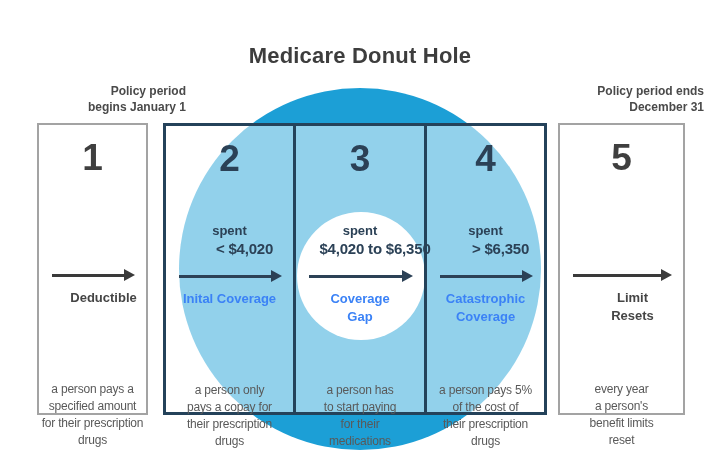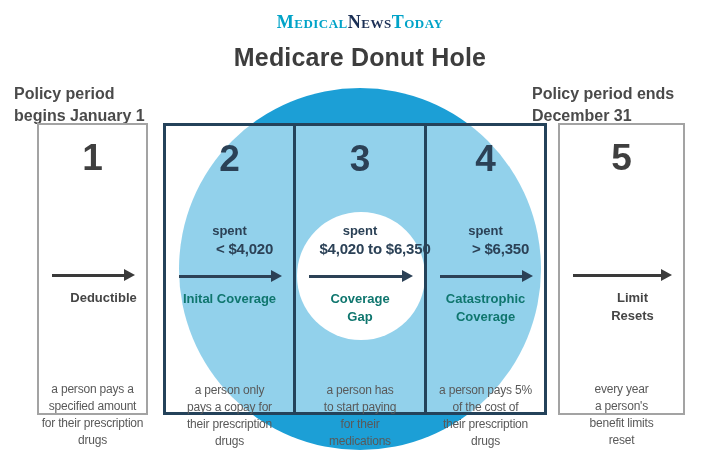--- a/index.html
+++ b/index.html
@@ -10,25 +10,25 @@
   
   .brand{
     position:absolute;top:12px;left:0;width:720px;text-align:center;
     font-family:"Liberation Serif", serif;font-variant:small-caps;
     font-weight:700;font-size:18px;letter-spacing:.5px;
   }
   .brand .teal{color:#00A3C8;}
   .brand .navy{color:#1B2F55;}
   .title{
     position:absolute;top:43px;left:0;width:720px;text-align:center;
-    font-size:25px;font-weight:700;color:#3D3D3D;letter-spacing:.2px;
+    font-size:22px;font-weight:700;color:#3D3D3D;letter-spacing:.2px;
   }
   .annot{
-    position:absolute;top:83px;width:172px;text-align:left;
-    font-size:16px;font-weight:600;color:#4A4A4A;line-height:1.35;
+    position:absolute;top:83px;width:172px;text-align:right;
+    font-size:12px;font-weight:600;color:#4A4A4A;line-height:1.35;
     white-space:pre-line;
   }
   .annot.left{left:14px;}
   .annot.right{left:532px;}
   
   .donut-circle{
     position:absolute;left:179px;top:88px;width:362px;height:362px;
     border-radius:50%;background:#1C9FD6;z-index:1;
   }
   .box-tint{
@@ -59,32 +59,31 @@
   .col-blue  .arrow{color:#2C4156;}
   .arrow::before{
     content:"";position:absolute;left:0;right:7px;top:5px;height:2.5px;background:currentColor;
   }
   .arrow::after{
     content:"";position:absolute;right:0;top:0;width:0;height:0;
     border-left:11px solid currentColor;border-top:6.5px solid transparent;border-bottom:6.5px solid transparent;
   }
   .label{top:164px;font-size:13px;font-weight:700;line-height:1.4;white-space:pre-line;}
   .col-light .label{color:#454545;font-weight:600;margin-left:11px;}
-  .col-blue  .label{color:#0f766e;}
+  .col-blue  .label{color:#3b82f6;}
   .desc{
     top:216px;font-size:12px;color:#595959;line-height:1.42;
     white-space:pre-line;letter-spacing:-0.2px;margin-top:40px;
   }
 </style>
 </head>
 <body>
 
 <div class="canvas">
 
-  <div class="brand"><span class="teal">Medical</span><span class="navy">News</span><span class="teal">Today</span></div>
 
   <div class="title">Medicare Donut Hole</div>
 
   <div class="annot left">Policy period
 begins January 1</div>
   <div class="annot right">Policy period ends
 December 31</div>
 
   <div class="donut-circle"></div>
   <div class="box-tint"></div>

